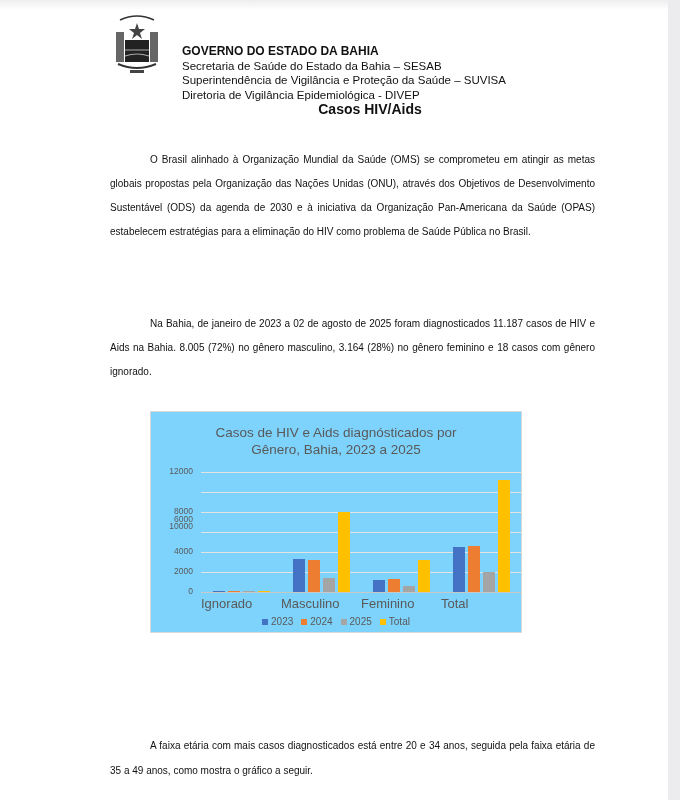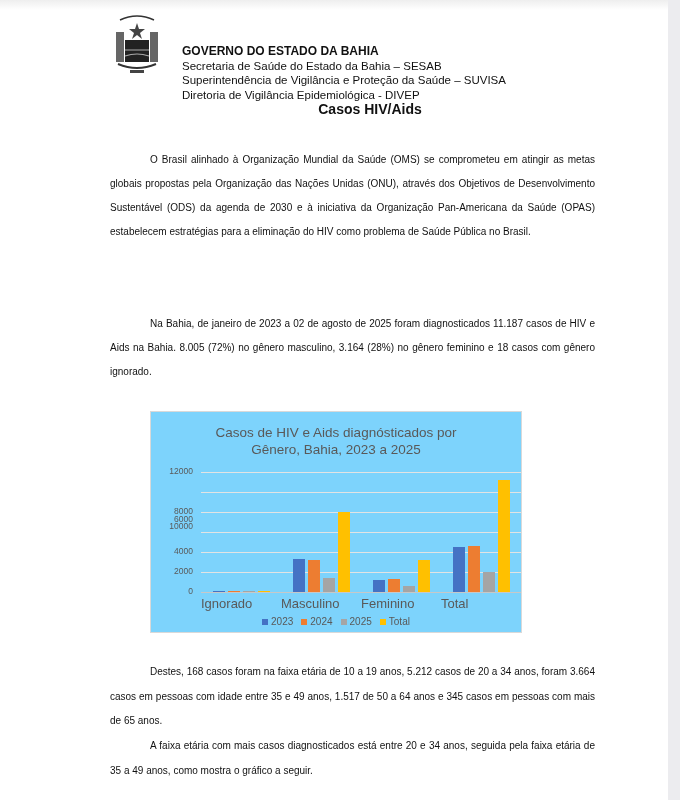--- a/index.html
+++ b/index.html
@@ -137,16 +137,15 @@
           <div class="bar" style="left: 11.5px; height: 45.5px; background: rgb(68, 114, 196);"></div>
           <div class="bar" style="left: 26.5px; height: 46px; background: rgb(237, 125, 49);"></div>
           <div class="bar" style="left: 41.5px; height: 20.5px; background: rgb(165, 165, 165);"></div>
           <div class="bar" style="left: 56.5px; height: 111.87px; background: rgb(255, 192, 0);"></div>
         </div>
         <div class="xlabel" style="left: 240px; width: 80px;">Total</div>
       </div>
     <div class="legend" id="legend"><span class="legend-item"><span class="swatch" style="background: rgb(68, 114, 196);"></span><span>2023</span></span><span class="legend-item"><span class="swatch" style="background: rgb(237, 125, 49);"></span><span>2024</span></span><span class="legend-item"><span class="swatch" style="background: rgb(165, 165, 165);"></span><span>2025</span></span><span class="legend-item"><span class="swatch" style="background: rgb(255, 192, 0);"></span><span>Total</span></span></div>
   </div>
 
-  <p class="para p3" style="margin:0">Destes, 168 casos foram na faixa etária de 10 a 19 anos, 5.212 casos de 20 a 34 anos, foram 3.664 casos em pessoas com idade entre 35 e 49 anos, 1.517 de 50 a 64 anos e 345 casos em pessoas com mais de 65 anos.</p>
   <p class="para p4" style="margin:0">A faixa etária com mais casos diagnosticados está entre 20 e 34 anos, seguida pela faixa etária de 35 a 49 anos, como mostra o gráfico a seguir.</p>
 </div>
 <div class="rightedge"></div>
 
 </body></html>

